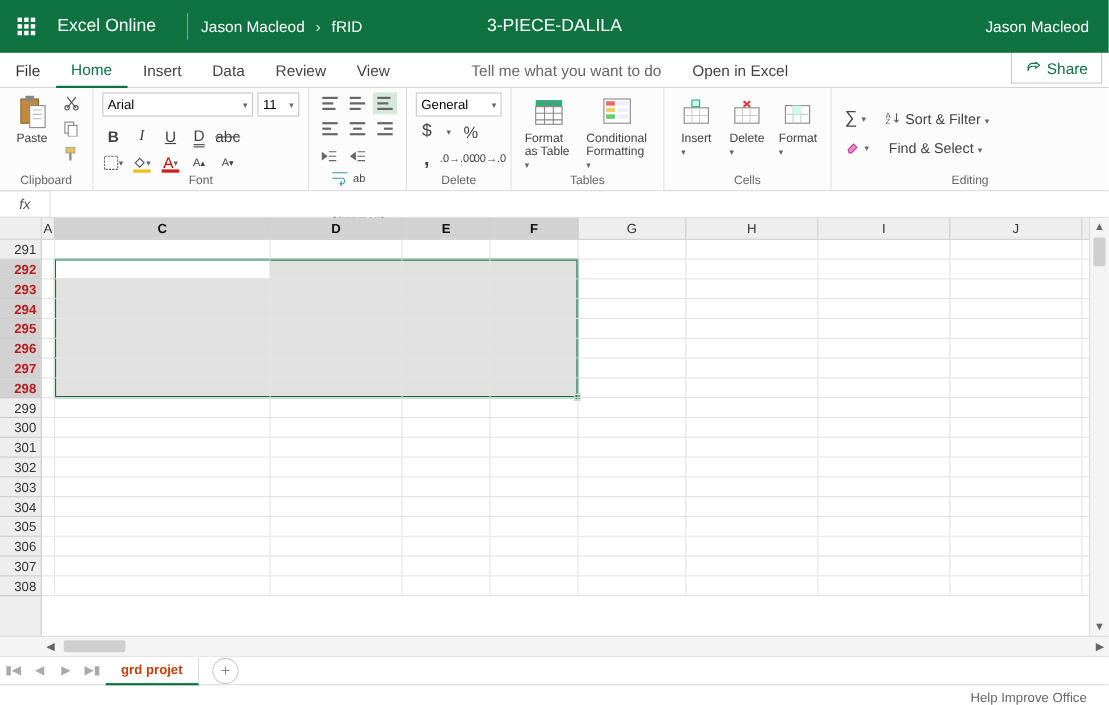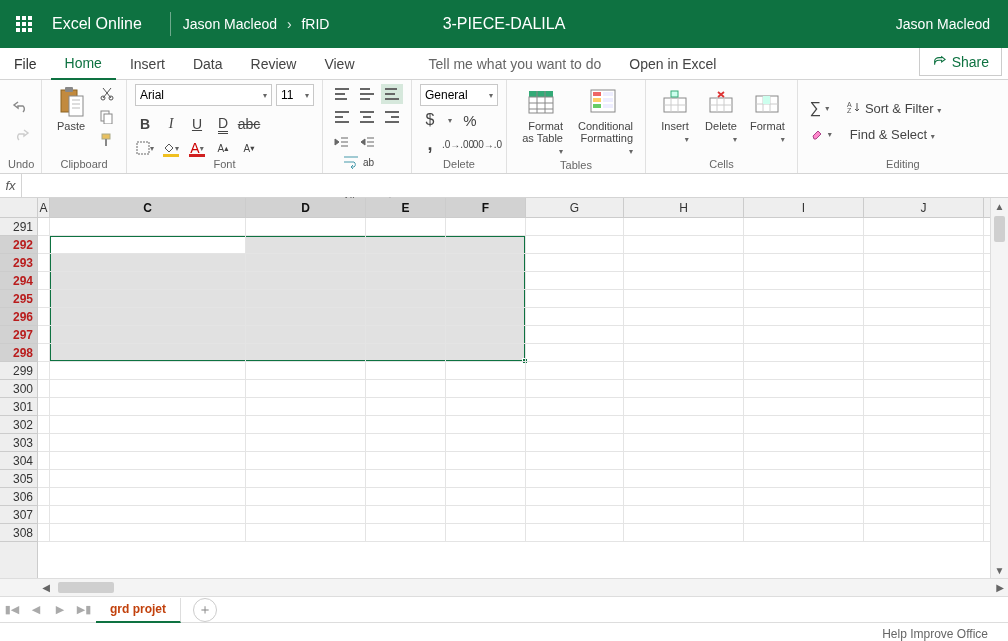--- a/index.html
+++ b/index.html
@@ -27,21 +27,21 @@
   .share-btn { margin-left: auto; margin-right: 6px; border: 1px solid #ccc; border-top: none; height: 28px; padding: 0 12px; display: flex; align-items: center; color: #0e7241; gap: 6px; align-self: flex-start; }
 
   
   .ribbon { height: 94px; border-bottom: 1px solid #d4d4d4; display: flex; background: #fcfcfc; }
   .group { border-right: 1px solid #e1e1e1; padding: 4px 8px 2px; display: flex; flex-direction: column; justify-content: space-between; }
   .group-label { font-size: 11px; color: #666; text-align: center; padding-bottom: 1px; }
   .group-body { flex: 1; display: flex; align-items: flex-start; gap: 4px; }
 
   .bigbtn { display: flex; flex-direction: column; align-items: center; justify-content: flex-start; padding: 2px 4px; font-size: 11px; color: #444; gap: 2px; min-width: 42px; }
   .bigbtn .ico { width: 32px; height: 32px; display: flex; align-items: center; justify-content: center; }
-  .bigbtn .lbl { line-height: 1.1; text-align: right; }
+  .bigbtn .lbl { line-height: 1.1; text-align: left; }
   .caret { font-size: 8px; color: #666; }
 
   .smallcol { display: flex; flex-direction: column; gap: 3px; justify-content: center; }
   .smallbtn { width: 22px; height: 20px; display: flex; align-items: center; justify-content: center; font-size: 13px; color: #555; }
 
   .font-row1 { display: flex; gap: 4px; align-items: center; margin-bottom: 4px; }
   .font-select { width: 137px; height: 22px; border: 1px solid #c8c8c8; font-size: 12px; padding: 0 4px; background: #fff; display: flex; align-items: center; justify-content: space-between; }
   .size-select { width: 38px; height: 22px; border: 1px solid #c8c8c8; font-size: 12px; padding: 0 4px; background: #fff; display: flex; align-items: center; justify-content: space-between; }
   .font-row2, .font-row3 { display: flex; gap: 6px; align-items: center; }
   .fbtn { width: 20px; height: 20px; display: flex; align-items: center; justify-content: center; font-size: 14px; color: #444; }
@@ -51,21 +51,21 @@
 
   .align-grid { display: grid; grid-template-columns: repeat(3, 22px); grid-template-rows: repeat(2, 20px); gap: 3px; }
   .align-btn { display: flex; align-items: center; justify-content: center; }
   .align-lines { width: 14px; height: 12px; display: flex; flex-direction: column; justify-content: space-between; }
   .align-lines span { height: 2px; background: #666; display: block; }
 
   .txtbtn { height: 20px; display: flex; align-items: center; gap: 4px; font-size: 13px; color: #444; padding: 0 4px; }
 
   
   .formulabar { height: 24px; border-bottom: 1px solid #d4d4d4; display: flex; align-items: center; }
-  .fxlabel { width: 22px; text-align: center; font-style: italic; font-size: 13px; color: #555; border-right: 1px solid #d4d4d4; height: 100%; display: flex; align-items: center; justify-content: center; }
+  .fxlabel { width: 46px; text-align: center; font-style: italic; font-size: 13px; color: #555; border-right: 1px solid #d4d4d4; height: 100%; display: flex; align-items: center; justify-content: center; }
   .fxinput { flex: 1; height: 100%; border: none; padding: 0 6px; font-size: 13px; }
 
   
   .gridwrap { position: relative; height: 380px; display: flex; }
   .rowhdrs { width: 38px; background: #eee; border-right: 1px solid #ccc; }
   .colhdrs { height: 20px; display: flex; background: #eee; border-bottom: 1px solid #ccc; }
   .corner { width: 38px; height: 20px; background: #eee; border-right: 1px solid #ccc; border-bottom: 1px solid #ccc; }
   .colhdr { border-right: 1px solid #ccc; display: flex; align-items: center; justify-content: center; font-size: 12px; color: #333; }
   .colhdr.sel { background: #d2d2d2; font-weight: bold; color: #111; }
   .rowhdr { height: 18px; border-bottom: 1px solid #ccc; display: flex; align-items: center; justify-content: flex-end; padding-right: 4px; font-size: 12px; color: #333; }
@@ -138,35 +138,20 @@
   <div class="share-btn">
     <svg width="14" height="14" viewBox="0 0 16 16">
         <path d="M11 2l4 3-4 3V6H8C5 6 3 8 3 11V7c0-2 2-4 5-4h3V2z" fill="none" stroke="#0e7241" stroke-width="1.2"></path>
       </svg>
     <span>Share</span>
   </div>
 </div>
 
 <div class="ribbon">
 
-  <div class="group" style="width:42px">
-    <div class="group-body" style="flex-direction:column;align-items:center;justify-content:center;gap:14px;">
-      <div>
-          <svg width="18" height="14" viewBox="0 0 18 14">
-            <path d="M6 2L2 5l4 3V6h5a4 4 0 010 6" fill="none" stroke="#888" stroke-width="1.4"></path>
-          </svg>
-        </div>
-      <div>
-          <svg width="18" height="14" viewBox="0 0 18 14">
-            <path d="M12 2l4 3-4 3V6H7a4 4 0 000 6" fill="none" stroke="#ccc" stroke-width="1.4"></path>
-          </svg>
-        </div>
-    </div>
-    <div class="group-label">Undo</div>
-  </div>
 
   <div class="group">
     <div class="group-body">
       <div class="bigbtn">
         <div class="ico">
             <svg width="28" height="32" viewBox="0 0 28 32">
               <rect x="4" y="4" width="16" height="22" fill="#c28a3e" stroke="#8a6320"></rect>
               <rect x="8" y="1" width="8" height="5" rx="1" fill="#888"></rect>
               <rect x="12" y="10" width="14" height="20" fill="#fff" stroke="#888"></rect>
               <line x1="15" y1="14" x2="23" y2="14" stroke="#bbb"></line>

